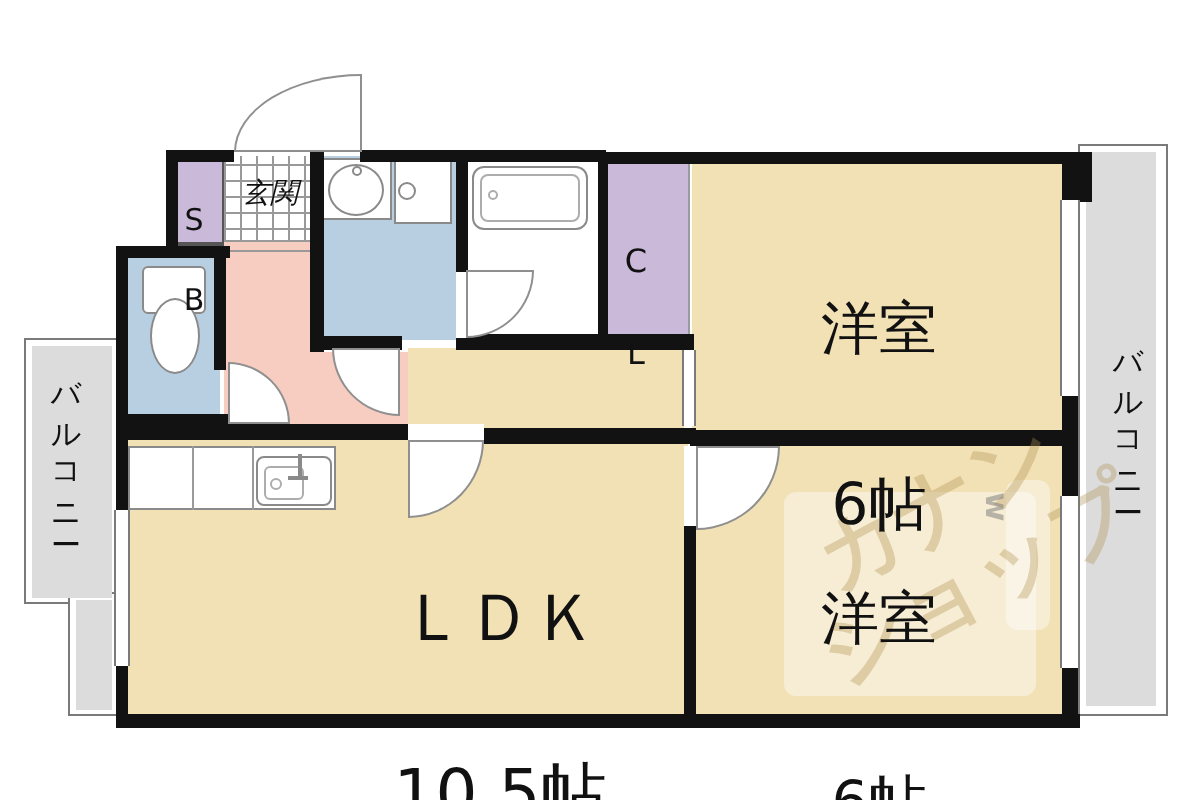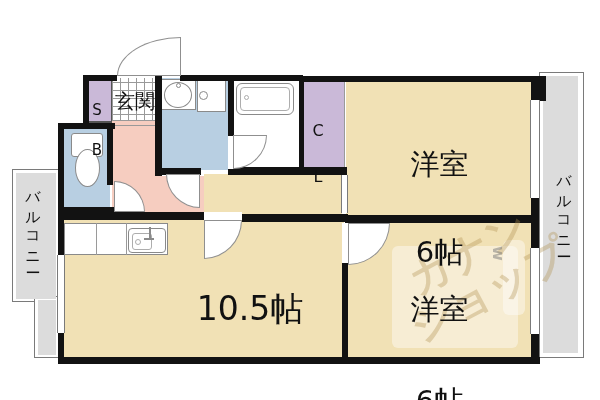--- a/index.html
+++ b/index.html
@@ -119,26 +119,27 @@
   <div class="door" style="left:233px;top:135px;width:34px;height:34px;border-radius:0 0 100% 0;"></div>
   <div class="door" style="left:114px;top:181px;width:31px;height:31px;border-radius:0 100% 0 0;"></div>
   <div class="door" style="left:166px;top:174px;width:34px;height:34px;border-radius:0 0 0 100%;"></div>
   <div class="door" style="left:204px;top:220px;width:38px;height:39px;border-radius:0 0 100% 0;"></div>
   <div class="door" style="left:348px;top:223px;width:42px;height:42px;border-radius:0 0 100% 0;"></div>
 
   <div class="lbl" style="left:88px;top:80px;width:18px;font-size:15px;line-height:20px;">
     <span style="position:static;display:block;">S</span>
     <span style="position:static;display:block;">B</span>
   </div>
-  <div class="lbl" style="left:112px;top:88px;width:46px;font-size:20px;">玄関</div>
+  <div class="lbl" style="left:112px;top:88px;width:46px;font-size:14px;font-style:italic;">玄関</div>
   <div class="lbl" style="left:308px;top:96px;width:20px;font-size:16px;line-height:23px;">
     <span style="position:static;display:block;">C</span>
     <span style="position:static;display:block;">L</span>
   </div>
   <div class="lbl" style="left:120px;top:243px;width:260px;font-size:33px;line-height:44px;">
+    <span style="position:static;display:block;">ＬＤＫ</span>
     <span style="position:static;display:block;">10.5帖</span>
   </div>
   <div class="lbl" style="left:346px;top:98px;width:187px;font-size:29px;line-height:44px;">
     <span style="position:static;display:block;">洋室</span>
     <span style="position:static;display:block;">6帖</span>
   </div>
   <div class="lbl" style="left:346px;top:240px;width:187px;font-size:29px;line-height:46px;">
     <span style="position:static;display:block;">洋室</span>
     <span style="position:static;display:block;">6帖</span>
   </div>

